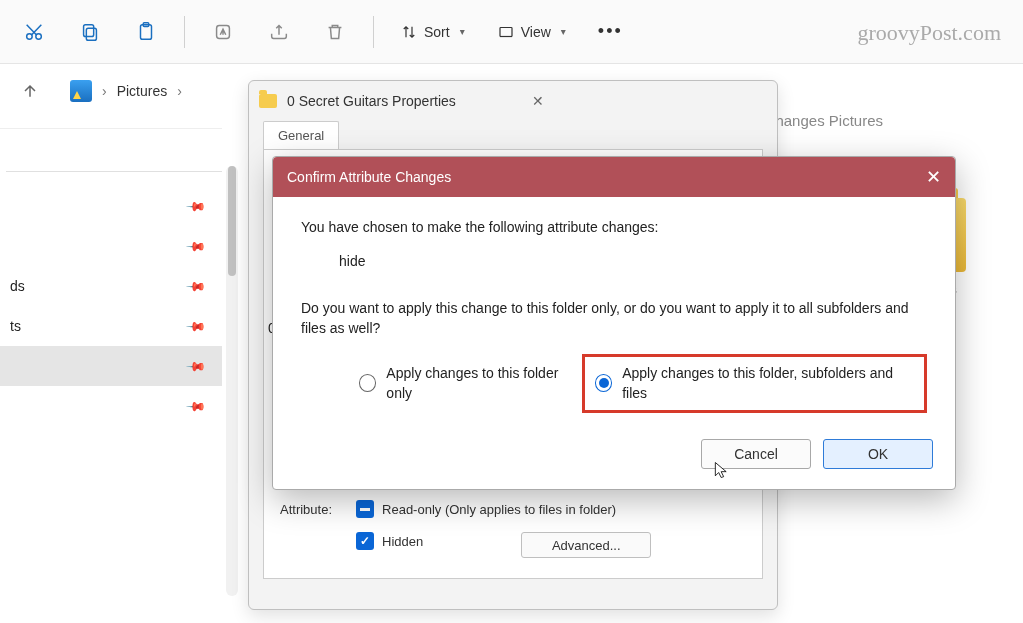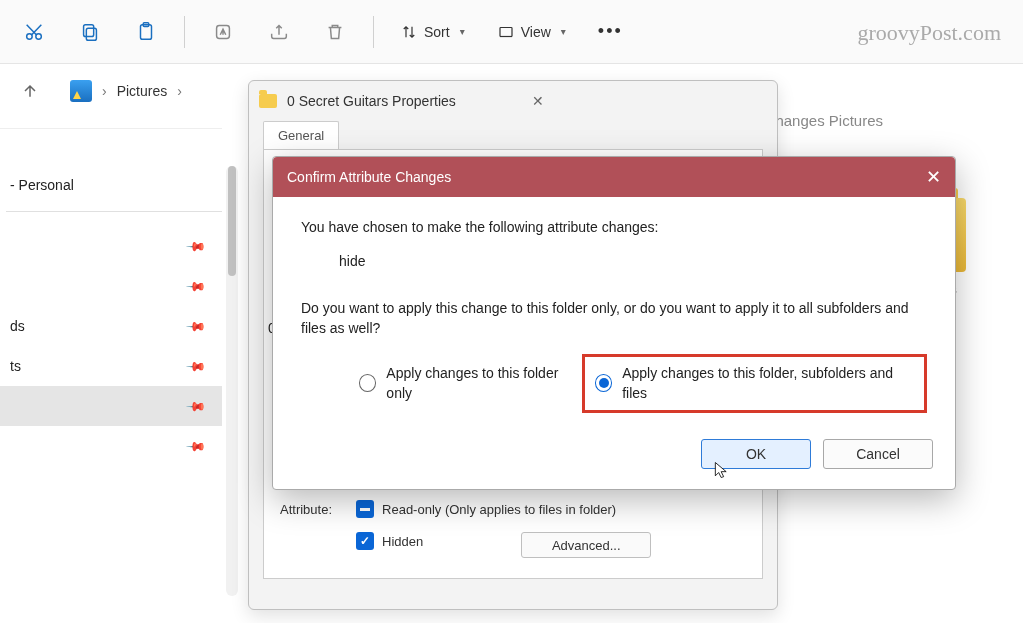--- a/index.html
+++ b/index.html
@@ -160,23 +160,20 @@
   <div class="crumbbox">
     <div class="picicon"></div>
     <span class="ang">›</span>
     <span>Pictures</span>
     <span class="ang">›</span>
   </div>
 </div>
 <div class="searchph">Changes Pictures</div>
 
 <div class="leftnav">
-  <div class="navitem">
-      <span class="txt">- Personal</span>
-    </div>
   <div class="navsep"></div>
   <div class="navitem">
       <span class="txt"></span>
       <span class="pin">📌</span>
     </div>
   <div class="navitem">
       <span class="txt"></span>
       <span class="pin">📌</span>
     </div>
   <div class="navitem">
@@ -257,22 +254,22 @@
       </label>
       <div class="hlbox">
         <label class="ropt">
           <span class="rdot sel"></span>
           <span>Apply changes to this folder, subfolders and files</span>
         </label>
       </div>
     </div>
   </div>
   <div class="dbtns">
+    <div class="dbtn">Cancel</div>
     <div class="dbtn primary">OK</div>
-    <div class="dbtn">Cancel</div>
   </div>
 </div>
 
 <div class="cursor">
   <svg viewBox="0 0 24 24">
       <path d="M4 3l0 16 4-4 3 6 3-1-3-6 6 0z" fill="#fff" stroke="#000" stroke-width="1"></path>
     </svg>
 </div>
 
 </body></html>

